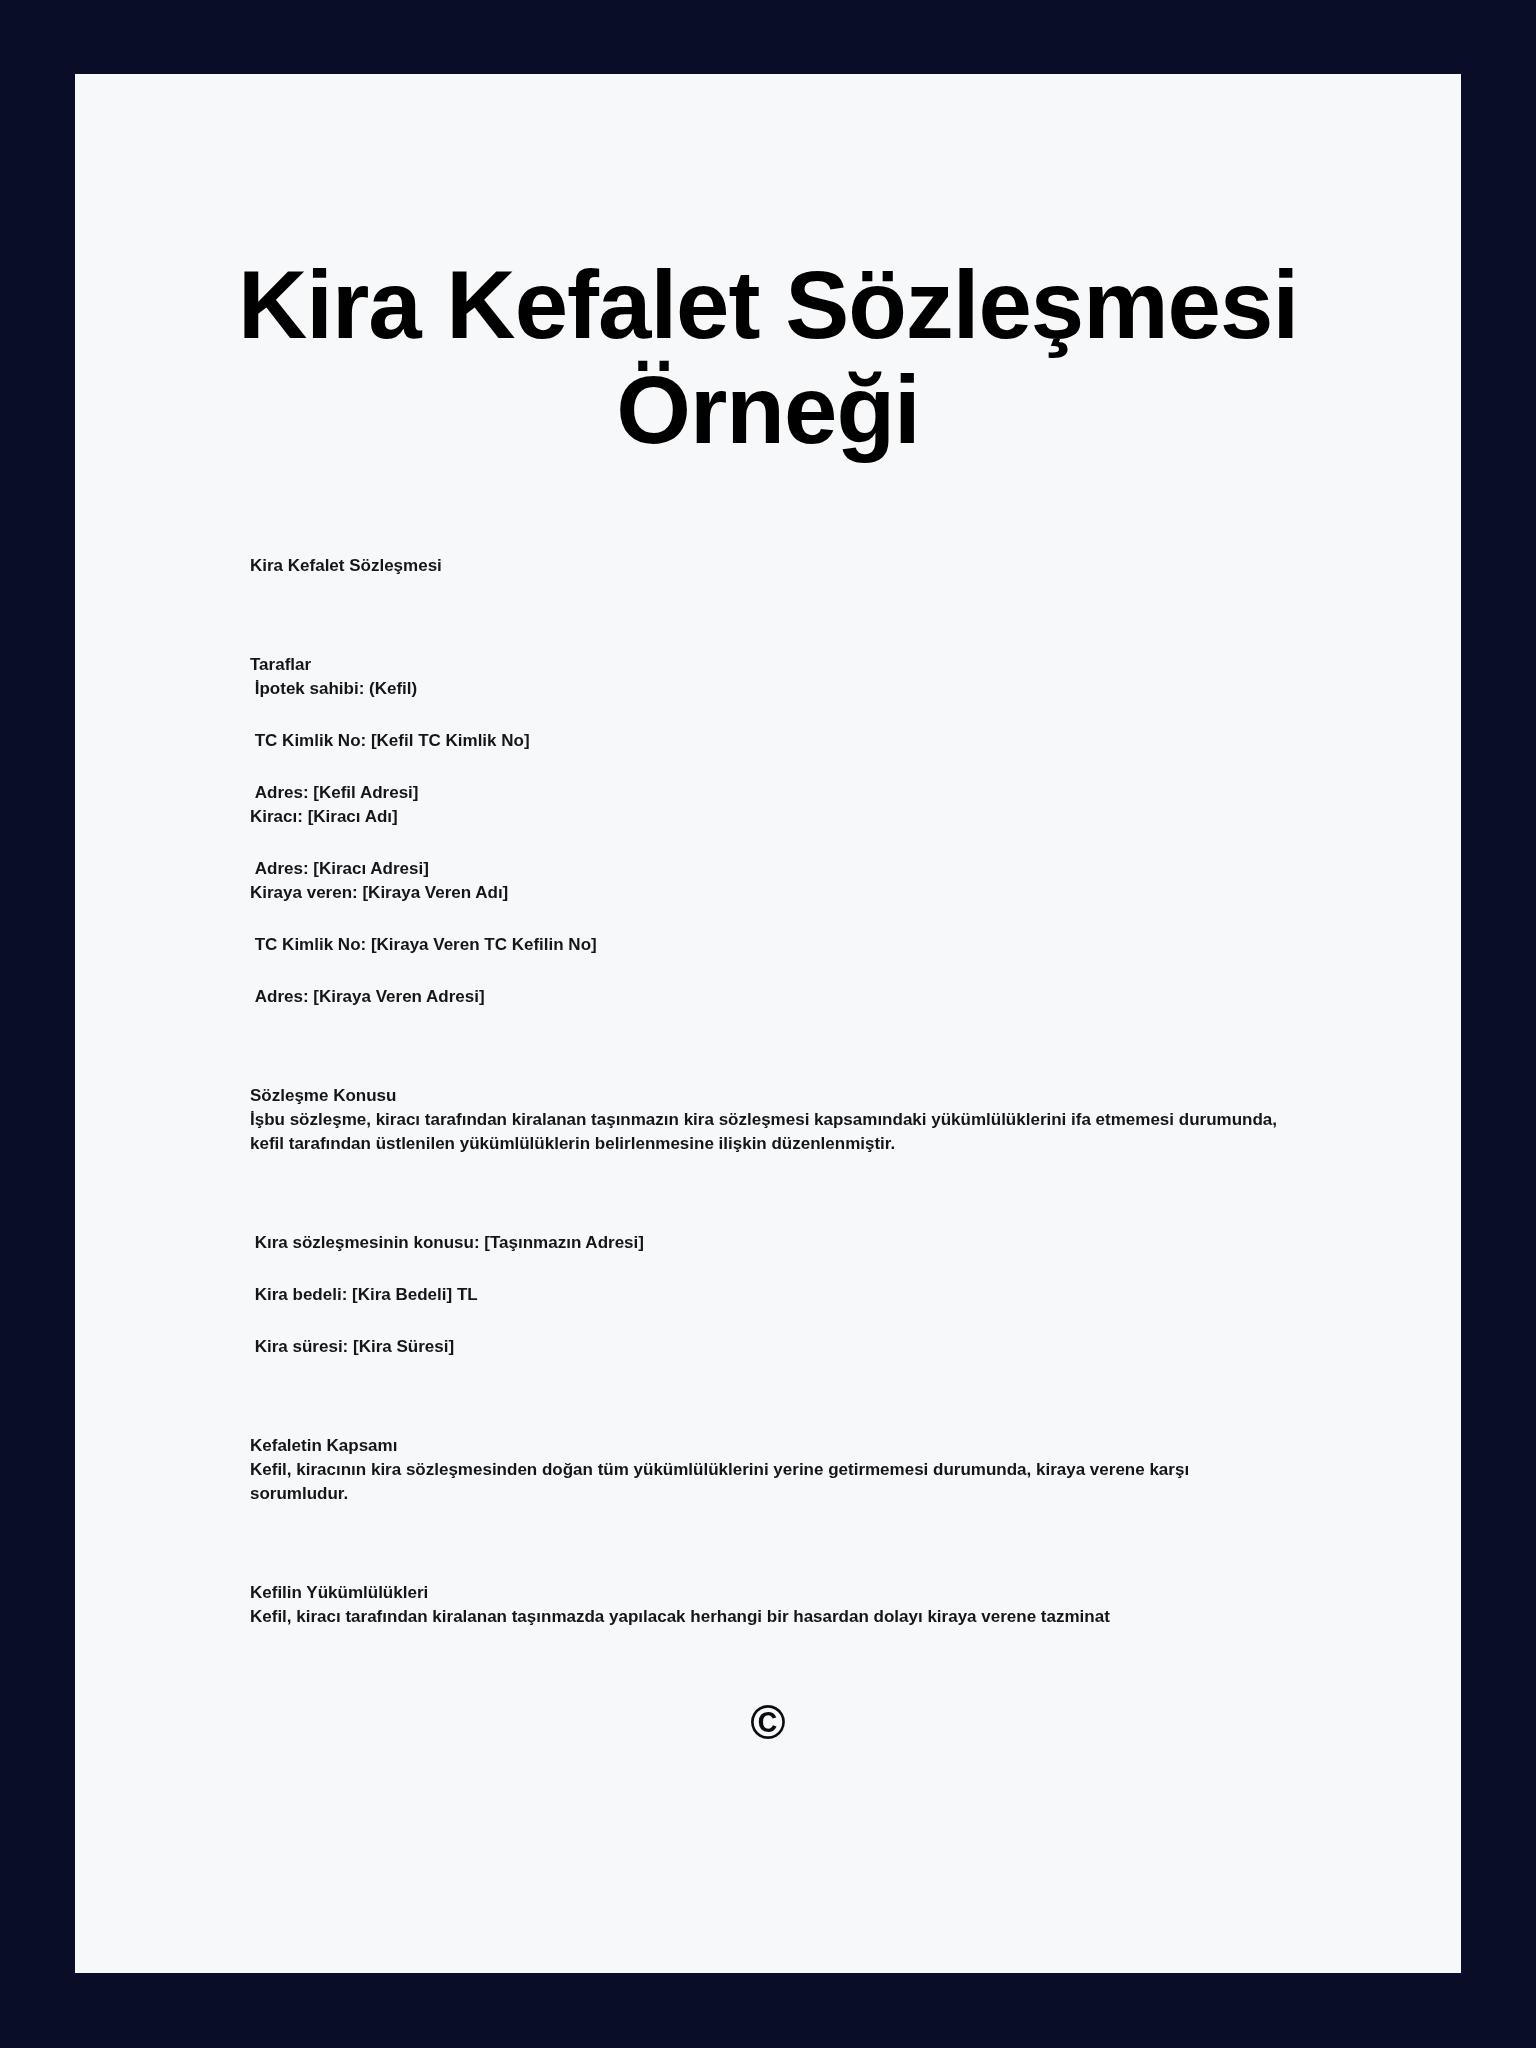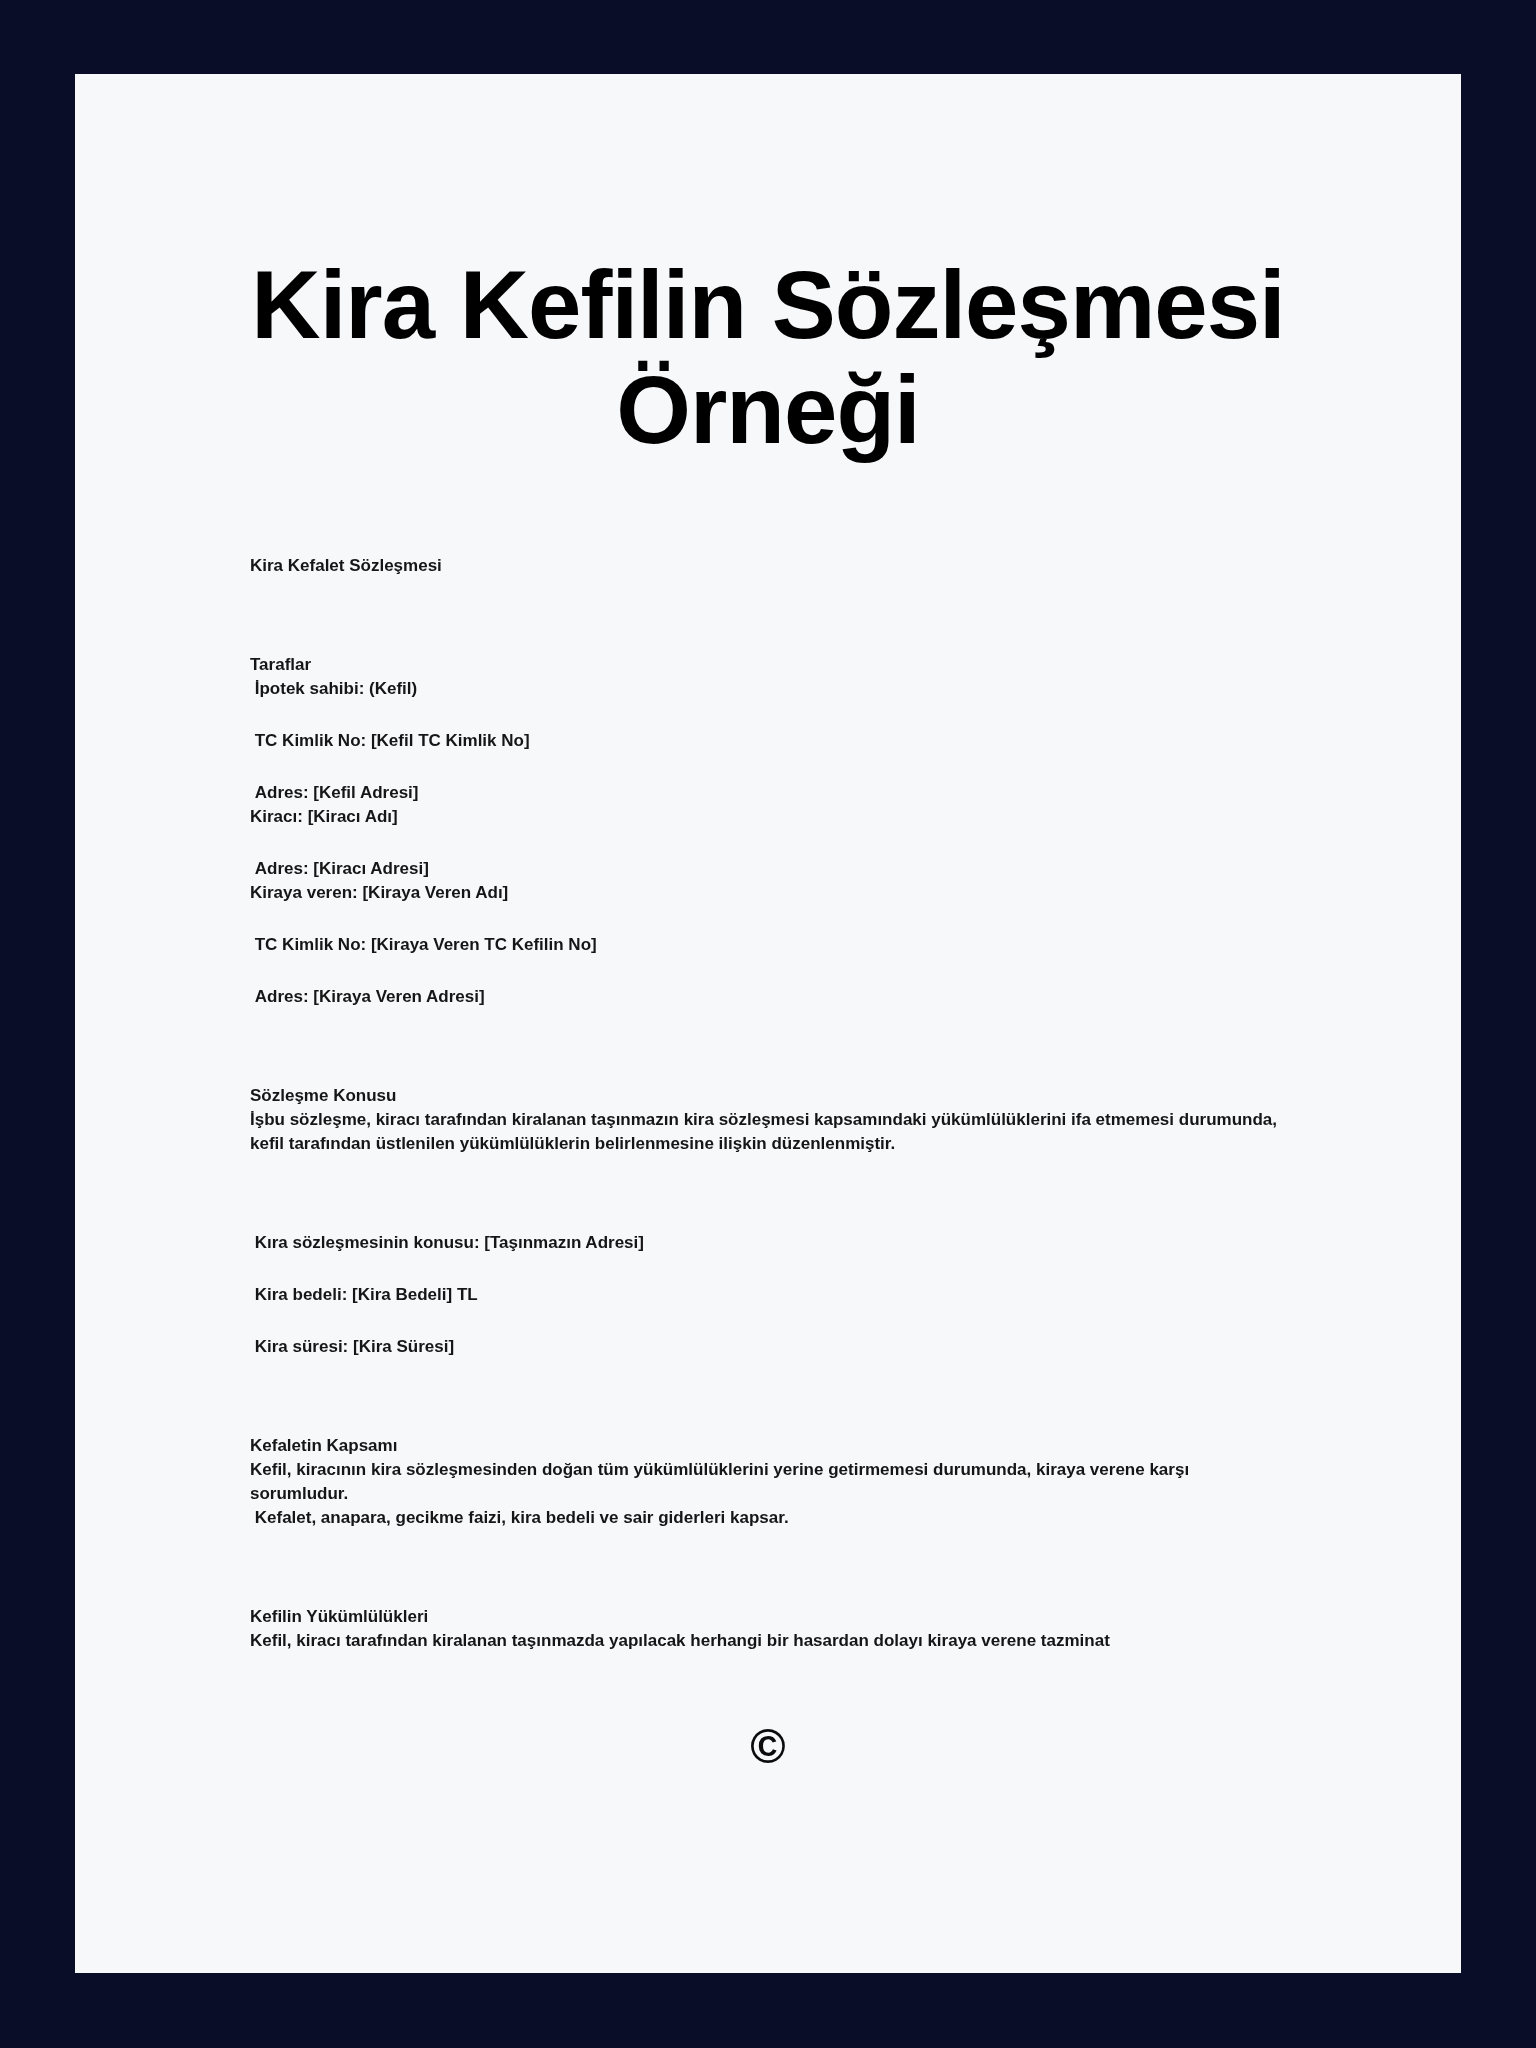--- a/index.html
+++ b/index.html
@@ -63,21 +63,21 @@
     line-height: 48px;
     font-weight: 700;
     color: #0c0c0c;
   }
 </style>
 </head>
 <body>
 
 <div class="backdrop">
   <div class="page">
-    <h1 class="doc-title">Kira Kefilin Sözleşmesi Örneği</h1>
+    <h1 class="doc-title">Kira Kefalet Sözleşmesi Örneği</h1>
 
     <div class="content">
         <p class="block">
           <span class="ln">Kira Kefalet Sözleşmesi</span>
         </p>
         <p class="block gap">
           <span class="ln">Taraflar</span>
           <span class="ln"> İpotek sahibi: (Kefil)</span>
         </p>
         <p class="block">
@@ -106,21 +106,20 @@
         </p>
         <p class="block">
           <span class="ln"> Kira bedeli: [Kira Bedeli] TL</span>
         </p>
         <p class="block">
           <span class="ln"> Kira süresi: [Kira Süresi]</span>
         </p>
         <p class="block gap">
           <span class="ln">Kefaletin Kapsamı</span>
           <span class="ln">Kefil, kiracının kira sözleşmesinden doğan tüm yükümlülüklerini yerine getirmemesi durumunda, kiraya verene karşı sorumludur.</span>
-          <span class="ln"> Kefalet, anapara, gecikme faizi, kira bedeli ve sair giderleri kapsar.</span>
         </p>
         <p class="block gap">
           <span class="ln">Kefilin Yükümlülükleri</span>
           <span class="ln">Kefil, kiracı tarafından kiralanan taşınmazda yapılacak herhangi bir hasardan dolayı kiraya verene tazminat</span>
         </p>
       </div>
 
     <div class="footer">
       <span class="copyright">©</span>
     </div>

